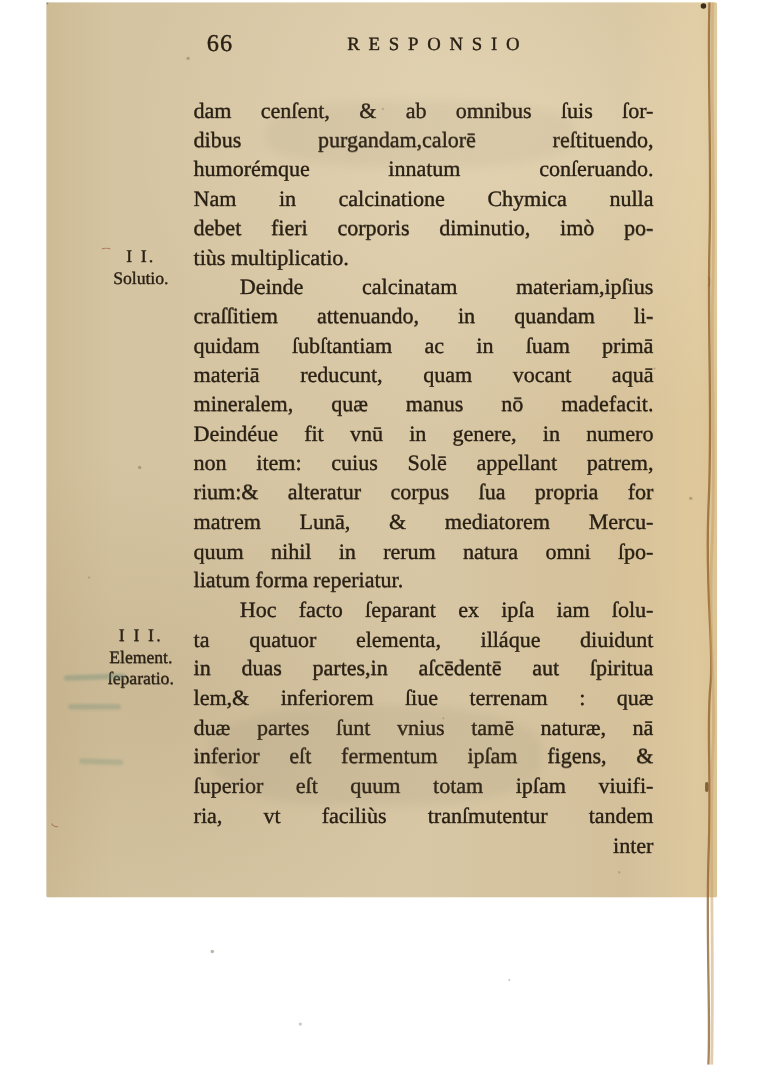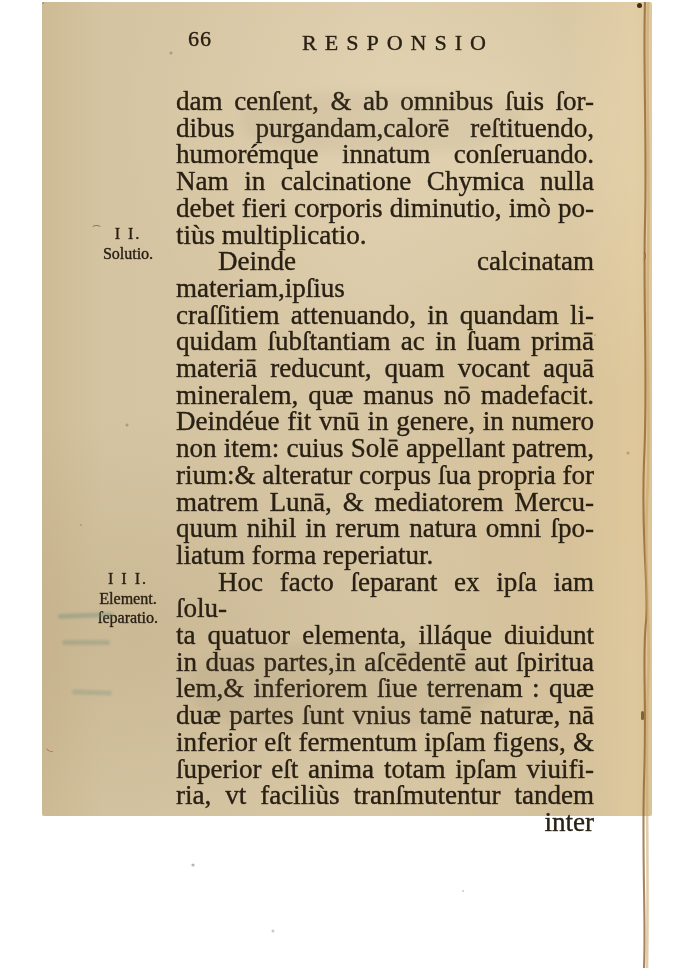--- a/index.html
+++ b/index.html
@@ -12,22 +12,22 @@
     position:absolute;left:42px;top:2px;width:610px;height:814px;
     border-radius:2px;
     background:
       radial-gradient(ellipse 420px 320px at 16% 78%, rgba(146,122,84,0.16), rgba(146,122,84,0) 70%),
       radial-gradient(ellipse 520px 420px at 72% 14%, rgba(255,246,218,0.28), rgba(255,246,218,0) 70%),
       radial-gradient(ellipse 300px 500px at 100% 55%, rgba(226,198,148,0.35), rgba(226,198,148,0) 75%),
       linear-gradient(to right,#cdbb95 0%,#d5c4a1 10%,#d8c7a5 55%,#d3c09b 86%,#ddc89e 97%,#d9c296 100%);
   }
   .ink{ color:#2a2115; -webkit-text-stroke:0.35px rgba(43,34,23,0.75); text-shadow:0.3px 0.3px 0.5px rgba(42,33,21,0.35); }
   .pagenum{ position:absolute; left:146px; top:24px; font-size:22px; letter-spacing:1px; }
-  .runhead{ position:absolute; left:256px; top:28px; width:200px; font-size:22px; letter-spacing:8px; text-align:center; white-space:nowrap; }
-  .body-text{ position:absolute; left:134px; top:86px; width:418px; font-size:27px; line-height:26.7px; }
+  .runhead{ position:absolute; left:256px; top:28px; width:200px; font-size:17px; letter-spacing:8px; text-align:center; white-space:nowrap; }
+  .body-text{ position:absolute; left:134px; top:86px; width:418px; font-size:20px; line-height:26.7px; }
   .line{ text-align:justify; text-align-last:justify; }
   .line.pe{ text-align-last:left; }
   .line.ind{ text-indent:42px; }
   .catchword{ text-align:right; }
   .note{ position:absolute; width:104px; text-align:center; font-size:16px; line-height:19.5px; }
   .note .numeral{ letter-spacing:2px; }
   .note-1{ left:34px; top:222px; }
   .note-2{ left:34px; top:567px; }
   .edge-svg{ position:absolute; left:594px; top:0; }
   .stain{ position:absolute; pointer-events:none; }
@@ -85,21 +85,21 @@
     <div class="line">rium:&amp; alteratur corpus ſua propria for</div>
     <div class="line">matrem Lunā, &amp; mediatorem Mercu-</div>
     <div class="line">quum nihil in rerum natura omni ſpo-</div>
     <div class="line pe">liatum forma reperiatur.</div>
     <div class="line ind">Hoc facto ſeparant ex ipſa iam ſolu-</div>
     <div class="line">ta quatuor elementa, illáque diuidunt</div>
     <div class="line">in duas partes,in aſcēdentē aut ſpiritua</div>
     <div class="line">lem,&amp; inferiorem ſiue terrenam : quæ</div>
     <div class="line">duæ partes ſunt vnius tamē naturæ, nā</div>
     <div class="line">inferior eſt fermentum ipſam figens, &amp;</div>
-    <div class="line">ſuperior eſt anima totam ipſam viuifi-</div>
+    <div class="line">ſuperior eſt quum totam ipſam viuifi-</div>
     <div class="line">ria, vt faciliùs tranſmutentur tandem</div>
     <div class="catchword">inter</div>
   </div>
 
   <svg class="edge-svg" width="18" height="966" viewBox="0 0 18 966">
     <path d="M9,0 C7,60 11,140 9,220 C7,300 12,380 8,460 C5,540 13,585 10,620 C6,655 11,700 8,780 C6,860 10,920 8,966" stroke="#8f6330" stroke-width="2.1" fill="none" opacity="0.78"></path>
     <path d="M12,0 C10,80 14,180 12,260 C10,340 15,420 11,500 C8,580 15,630 12,680 C9,760 13,860 11,966" stroke="#c9a266" stroke-width="2.6" fill="none" opacity="0.55"></path>
   </svg>
 
   <div class="stain ghost1"></div>

